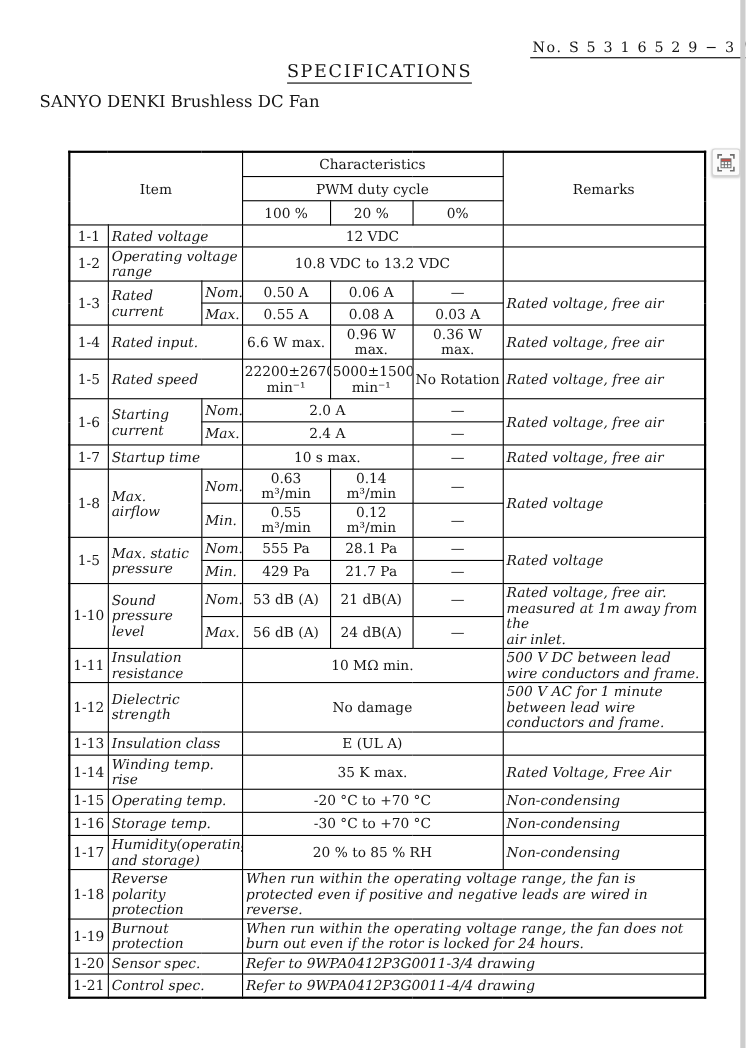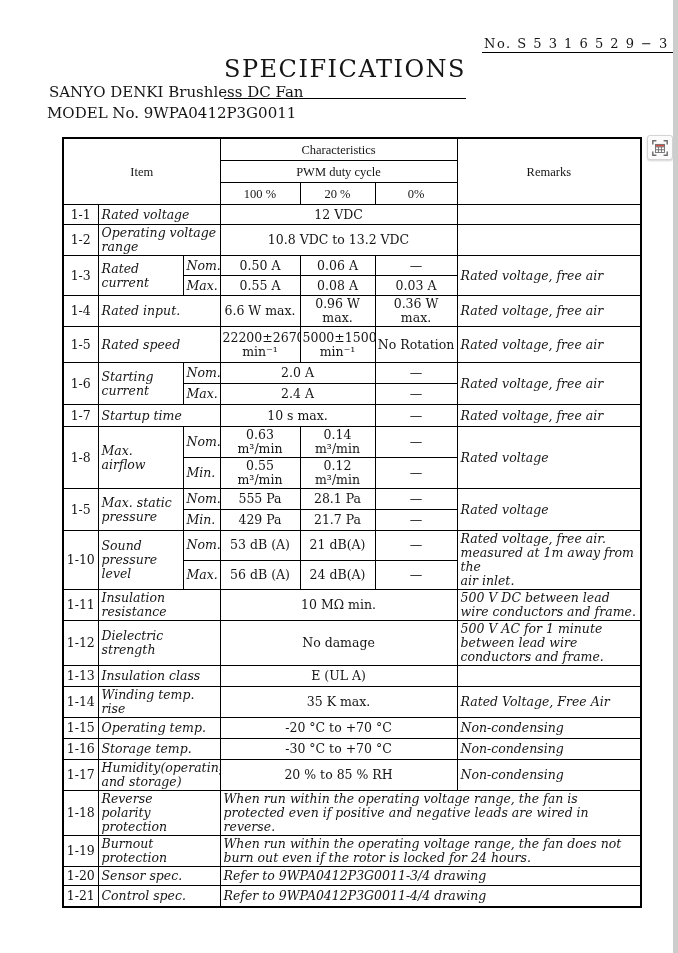--- a/index.html
+++ b/index.html
@@ -6,35 +6,35 @@
   .page{
     position:relative;width:678px;height:953px;background:#ffffff;overflow:hidden;
     font-family:"DejaVu Serif","Liberation Serif","DejaVu Sans",serif;color:#151515;
   }
   .doc-no{
     position:absolute;top:36px;left:482px;font-size:13px;letter-spacing:1.5px;
     border-bottom:1.5px solid #000;padding:0 6px 1px 2px;white-space:pre;
   }
   .title-wrap{position:absolute;top:55px;left:0;width:690px;text-align:center;}
   .title{
-    display:inline-block;font-size:24px;letter-spacing:1.5px;font-weight:normal;margin:0;
-    border-bottom:1.5px solid #000;padding-bottom:15px;
-  }
-  .mfr{position:absolute;top:83px;left:49px;font-size:15px;}
+    display:inline-block;font-size:16px;letter-spacing:1.5px;font-weight:normal;margin:0;
+    border-bottom:1.5px solid #000;padding-bottom:1px;
+  }
+  .mfr{position:absolute;top:83px;left:36px;font-size:15px;}
   .model{position:absolute;top:104px;left:47px;font-size:15px;}
   .section{position:absolute;top:121px;left:45px;font-size:13px;white-space:pre;}
   table.spec{
     position:absolute;top:137px;left:62px;border-collapse:collapse;table-layout:fixed;
     width:578px;border:2px solid #000;font-size:12.5px;line-height:1.12;
   }
   table.spec th,table.spec td{
     border:1px solid #000;font-weight:normal;vertical-align:middle;
     white-space:pre-line;overflow:hidden;
   }
-  table.spec thead th{text-align:center;height:21px;padding:0 2px;font-family:Liberation Serif, serif;}
+  table.spec thead th{text-align:center;height:21px;padding:0 2px;}
   td.ac{text-align:center;padding:1px 2px;}
   td.al{text-align:left;padding:1px 3px;font-style:italic;}
   .testcond{position:absolute;top:819px;left:74px;font-size:13px;white-space:pre;}
   .capture-btn{
     position:absolute;top:135px;left:647px;width:26px;height:25px;
     background:#fbfbfb;border:1px solid #d4d4d4;border-radius:3px;
     box-shadow:0 1px 2px rgba(0,0,0,.18);padding:0;display:flex;
     align-items:center;justify-content:center;cursor:pointer;
   }
   .page-edge{position:absolute;top:0;right:0;width:5px;height:953px;background:var(--edge,#cdcdcd);}
@@ -44,21 +44,20 @@
 
 <div class="page" style="--icon-accent: #cc5148; --icon-stroke: #6e6e6e; --edge: #cdcdcd;">
 
   <div class="doc-no">No. S 5 3 1 6 5 2 9 − 3 / 4</div>
 
   <div class="title-wrap">
     <h1 class="title">SPECIFICATIONS</h1>
   </div>
 
   <div class="mfr">SANYO DENKI Brushless DC Fan</div>
-  <div class="model">MODEL No. 9WPA0412P3G0011</div>
 
   <table class="spec">
     <colgroup id="spec-cols">
         <col style="width: 35px;">
         <col style="width: 85px;">
         <col style="width: 37px;">
         <col style="width: 80px;">
         <col style="width: 75px;">
         <col style="width: 82px;">
         <col style="width: 184px;">

